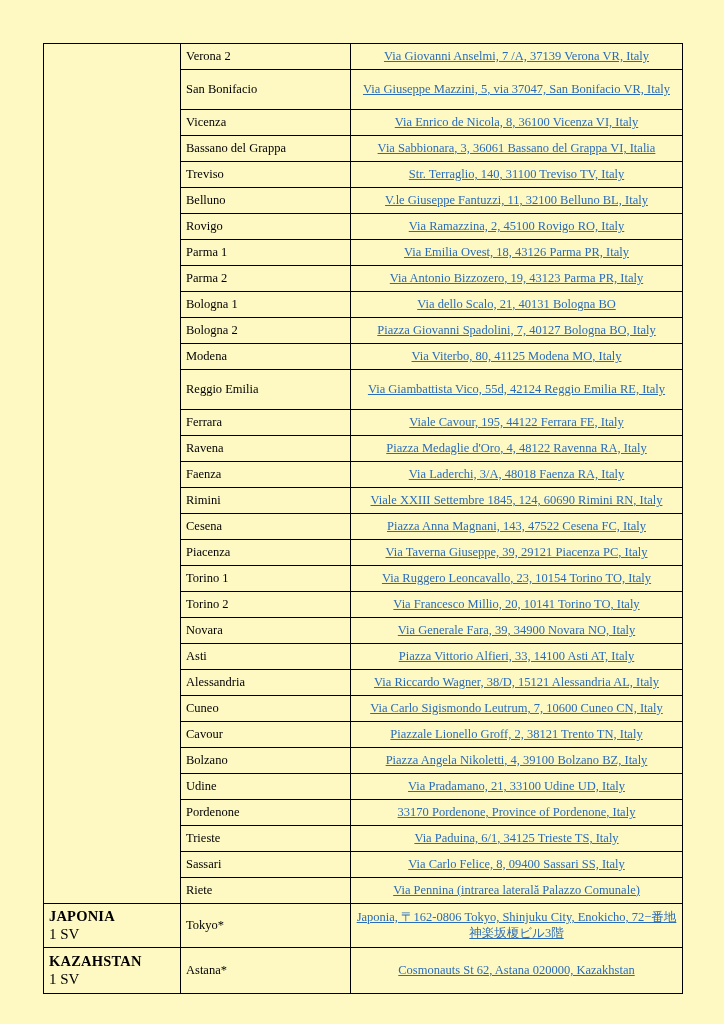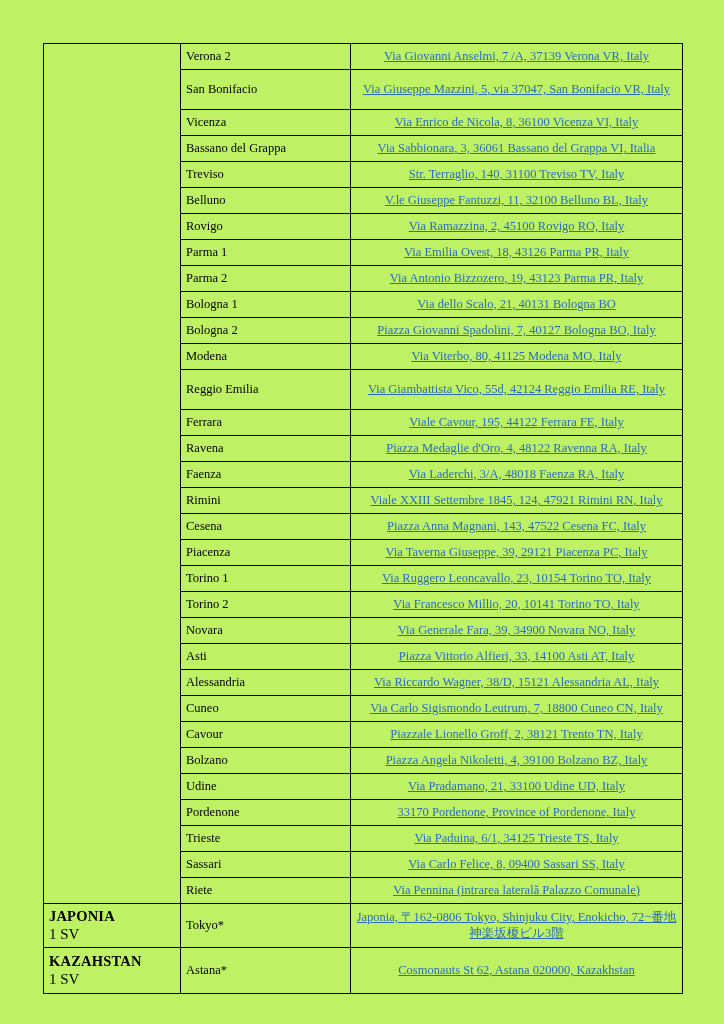--- a/index.html
+++ b/index.html
@@ -5,21 +5,21 @@
   html, body {
     margin: 0;
     padding: 0;
     background: #ffffff;
     font-family: "Liberation Serif", serif;
   }
   .page {
     position: relative;
     width: 724px;
     height: 1024px;
-    background: #bef264;
+    background: #fef9c3;
     overflow: hidden;
   }
   table.addr-table {
     position: absolute;
     left: 43px;
     top: 43px;
     width: 639px;
     border-collapse: collapse;
     table-layout: fixed;
   }
@@ -134,21 +134,21 @@
       <tr class="r">
         <td class="city">Ravena</td>
         <td class="addr"><a class="link">Piazza Medaglie d'Oro, 4, 48122 Ravenna RA, Italy</a></td>
       </tr>
       <tr class="r">
         <td class="city">Faenza</td>
         <td class="addr"><a class="link">Via Laderchi, 3/A, 48018 Faenza RA, Italy</a></td>
       </tr>
       <tr class="r">
         <td class="city">Rimini</td>
-        <td class="addr"><a class="link">Viale XXIII Settembre 1845, 124, 47921 Rimini RN, Italy</a></td>
+        <td class="addr"><a class="link">Viale XXIII Settembre 1845, 124, 60690 Rimini RN, Italy</a></td>
       </tr>
       <tr class="r">
         <td class="city">Cesena</td>
         <td class="addr"><a class="link">Piazza Anna Magnani, 143, 47522 Cesena FC, Italy</a></td>
       </tr>
       <tr class="r">
         <td class="city">Piacenza</td>
         <td class="addr"><a class="link">Via Taverna Giuseppe, 39, 29121 Piacenza PC, Italy</a></td>
       </tr>
       <tr class="r">
@@ -166,21 +166,21 @@
       <tr class="r">
         <td class="city">Asti</td>
         <td class="addr"><a class="link">Piazza Vittorio Alfieri, 33, 14100 Asti AT, Italy</a></td>
       </tr>
       <tr class="r">
         <td class="city">Alessandria</td>
         <td class="addr"><a class="link">Via Riccardo Wagner, 38/D, 15121 Alessandria AL, Italy</a></td>
       </tr>
       <tr class="r">
         <td class="city">Cuneo</td>
-        <td class="addr"><a class="link">Via Carlo Sigismondo Leutrum, 7, 18800 Cuneo CN, Italy</a></td>
+        <td class="addr"><a class="link">Via Carlo Sigismondo Leutrum, 7, 10600 Cuneo CN, Italy</a></td>
       </tr>
       <tr class="r">
         <td class="city">Cavour</td>
         <td class="addr"><a class="link">Piazzale Lionello Groff, 2, 38121 Trento TN, Italy</a></td>
       </tr>
       <tr class="r">
         <td class="city">Bolzano</td>
         <td class="addr"><a class="link">Piazza Angela Nikoletti, 4, 39100 Bolzano BZ, Italy</a></td>
       </tr>
       <tr class="r">

